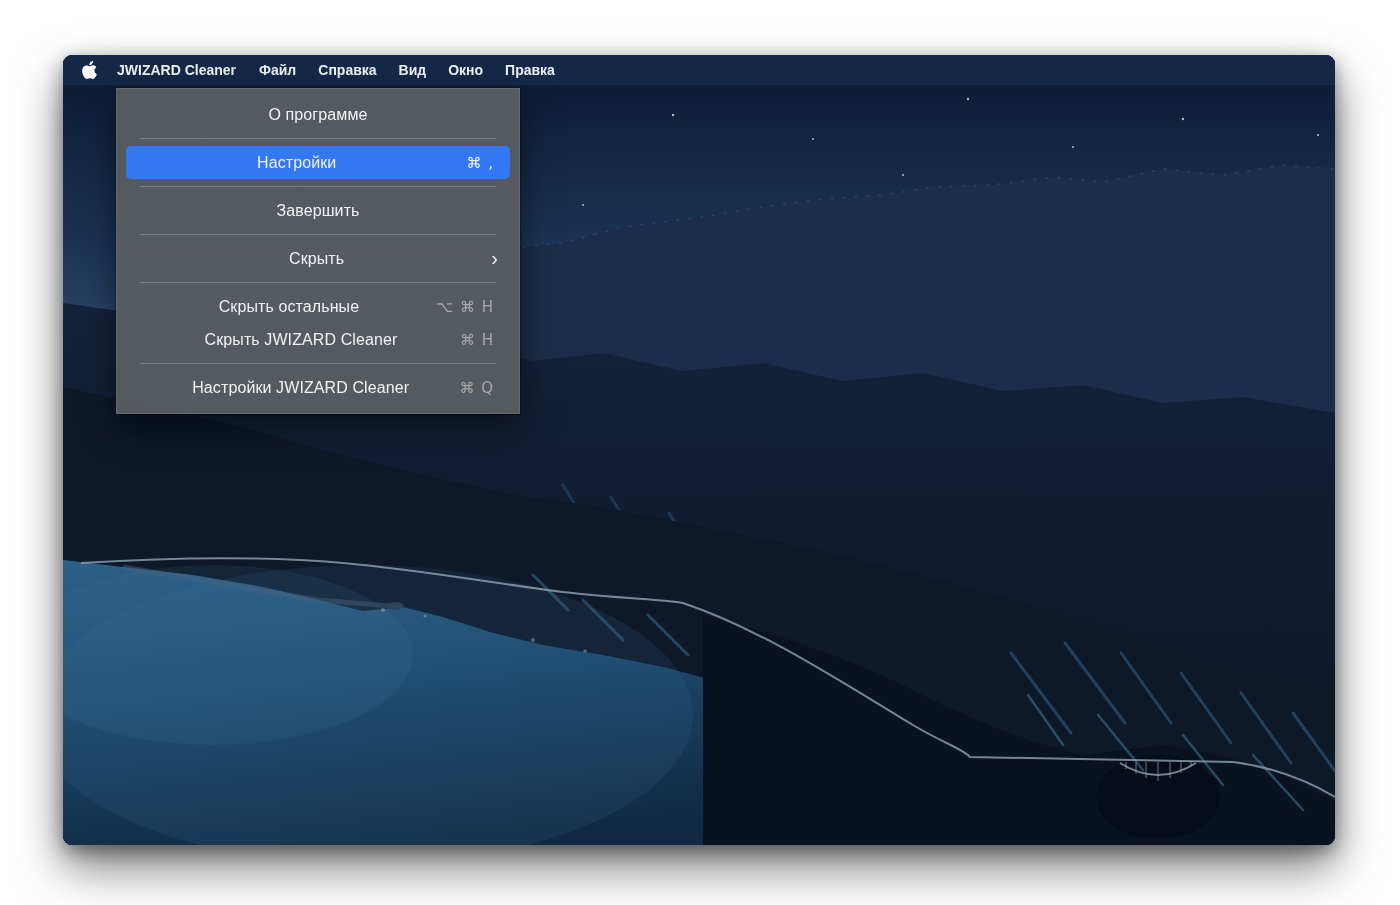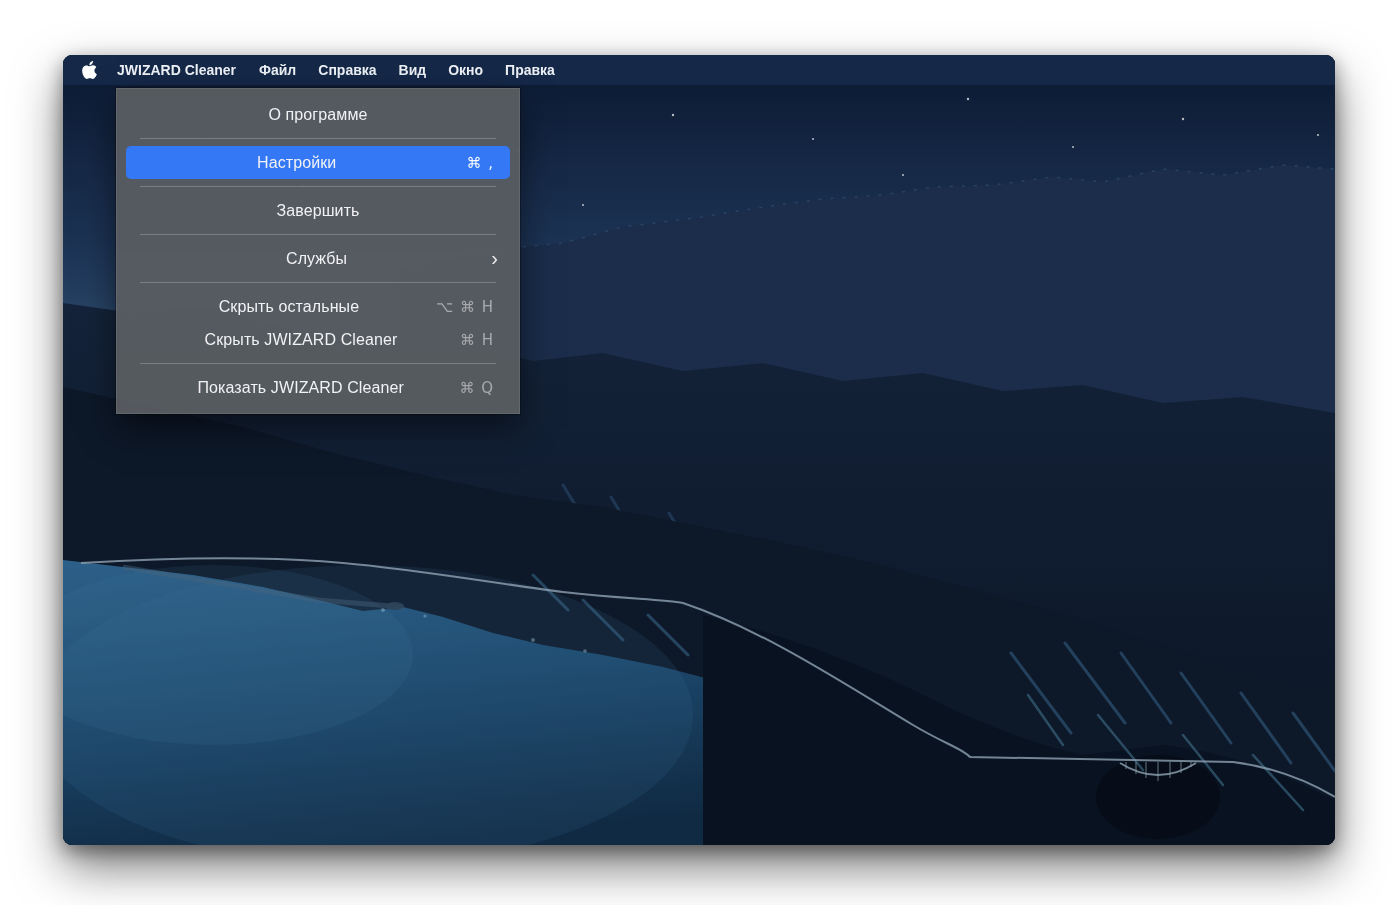--- a/index.html
+++ b/index.html
@@ -210,32 +210,32 @@
       <div class="menu-item hl">
         <span class="mi-label">Настройки</span>
         <span class="mi-shortcut">⌘ ,</span>
       </div>
       <div class="menu-sep"></div>
       <div class="menu-item">
         <span class="mi-label">Завершить</span>
       </div>
       <div class="menu-sep"></div>
       <div class="menu-item">
-        <span class="mi-label">Службы</span>
+        <span class="mi-label">Скрыть</span>
         <span class="mi-arrow">›</span>
       </div>
       <div class="menu-sep"></div>
       <div class="menu-item">
         <span class="mi-label">Скрыть остальные</span>
         <span class="mi-shortcut">⌥ ⌘ H</span>
       </div>
       <div class="menu-item">
         <span class="mi-label">Скрыть JWIZARD Cleaner</span>
         <span class="mi-shortcut">⌘ H</span>
       </div>
       <div class="menu-sep"></div>
       <div class="menu-item">
-        <span class="mi-label">Показать JWIZARD Cleaner</span>
+        <span class="mi-label">Настройки JWIZARD Cleaner</span>
         <span class="mi-shortcut">⌘ Q</span>
       </div>
     </div>
 
 </div>
 
 </body></html>

